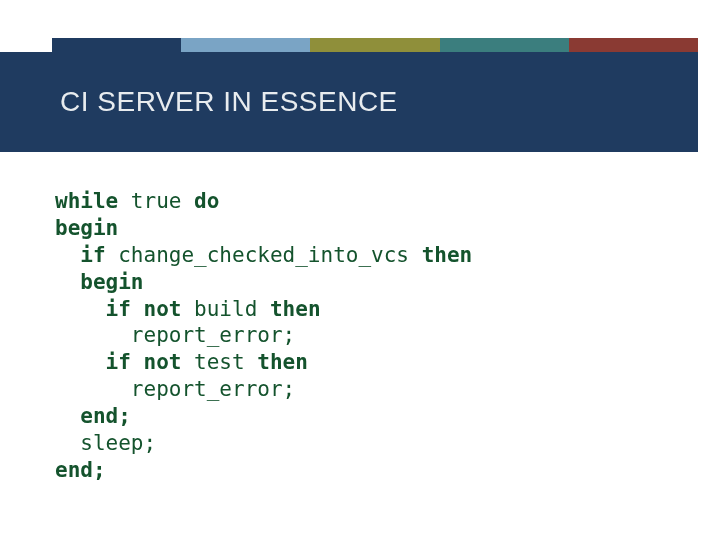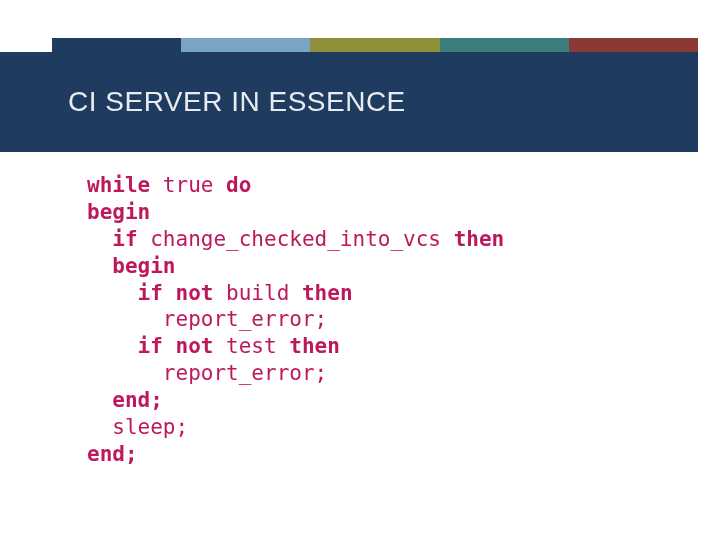--- a/index.html
+++ b/index.html
@@ -39,39 +39,38 @@
     position: absolute;
     top: 52px;
     left: 0;
     right: 22px;
     height: 100px;
     background: #1f3b60;
     display: flex;
     align-items: center;
   }
   .headerbar h1 {
-    margin: 16px;
+    margin: 8px;
     padding-left: 52px;
     color: #e8ecef;
     font-size: 28px;
     font-weight: 400;
     letter-spacing: 0.5px;
   }
 
   .code {
     position: absolute;
-    top: 172px;
+    top: 188px;
     left: 55px;
     right: 40px;
     font-family: "Consolas", "Menlo", "DejaVu Sans Mono", monospace;
     font-size: 21px;
     line-height: 1.28;
-    color: #be185d;
+    color: #14532d;
     white-space: pre;
-    margin-left: 32px;
   }
   .kw { font-weight: 700; }
 </style>
 </head>
 <body>
 
 <div class="slide">
 
   <div class="topstrip">
     <div class="seg dark"></div>

